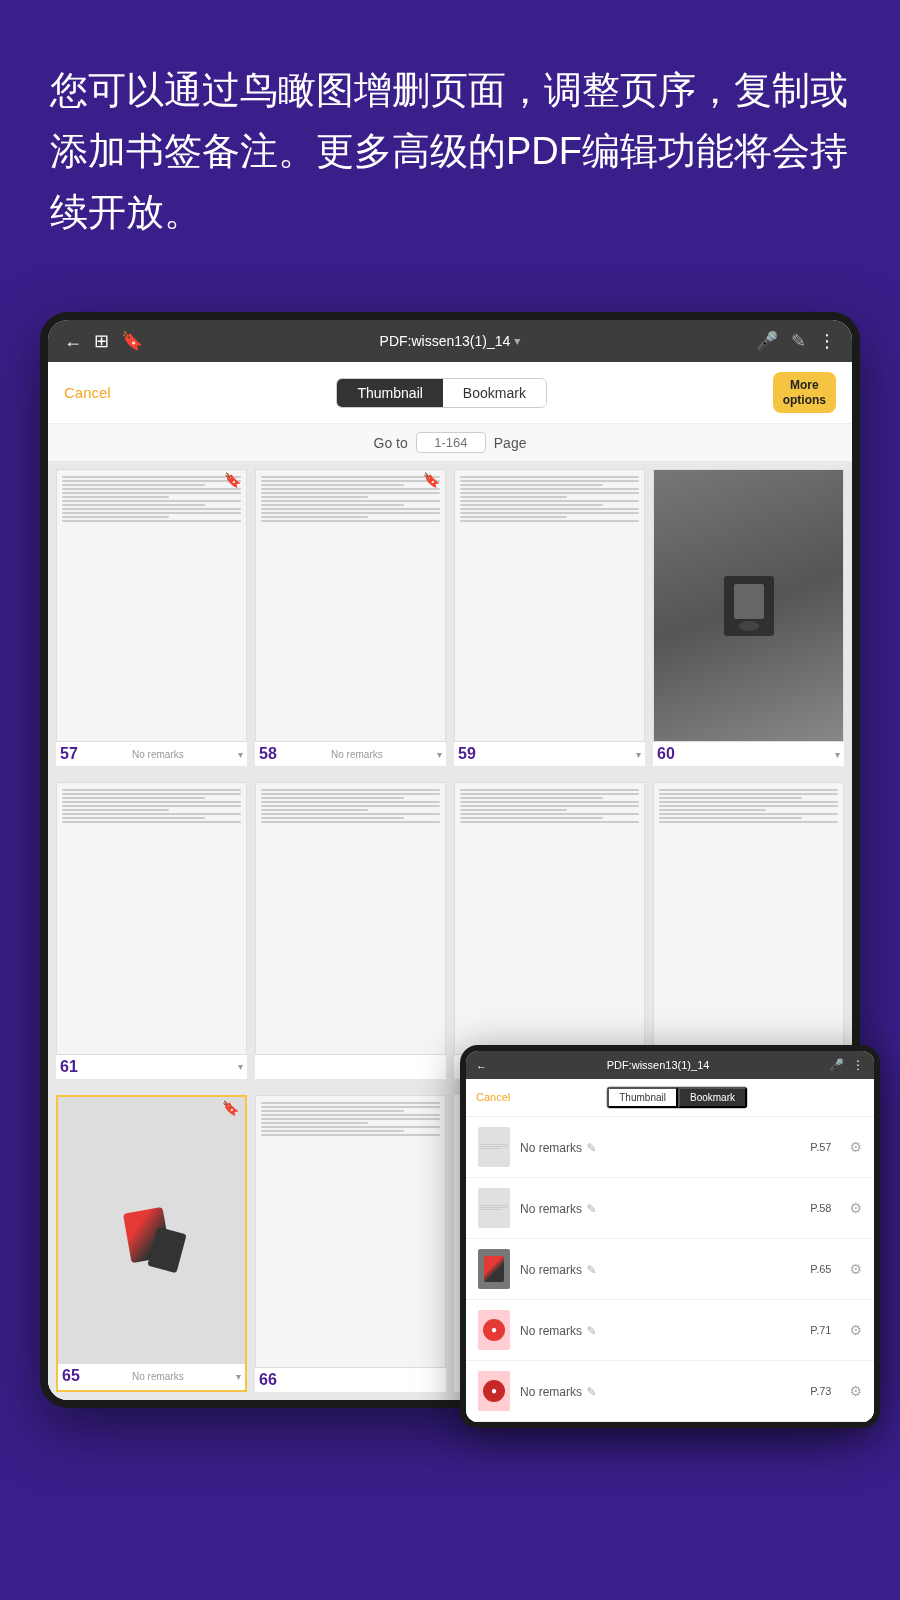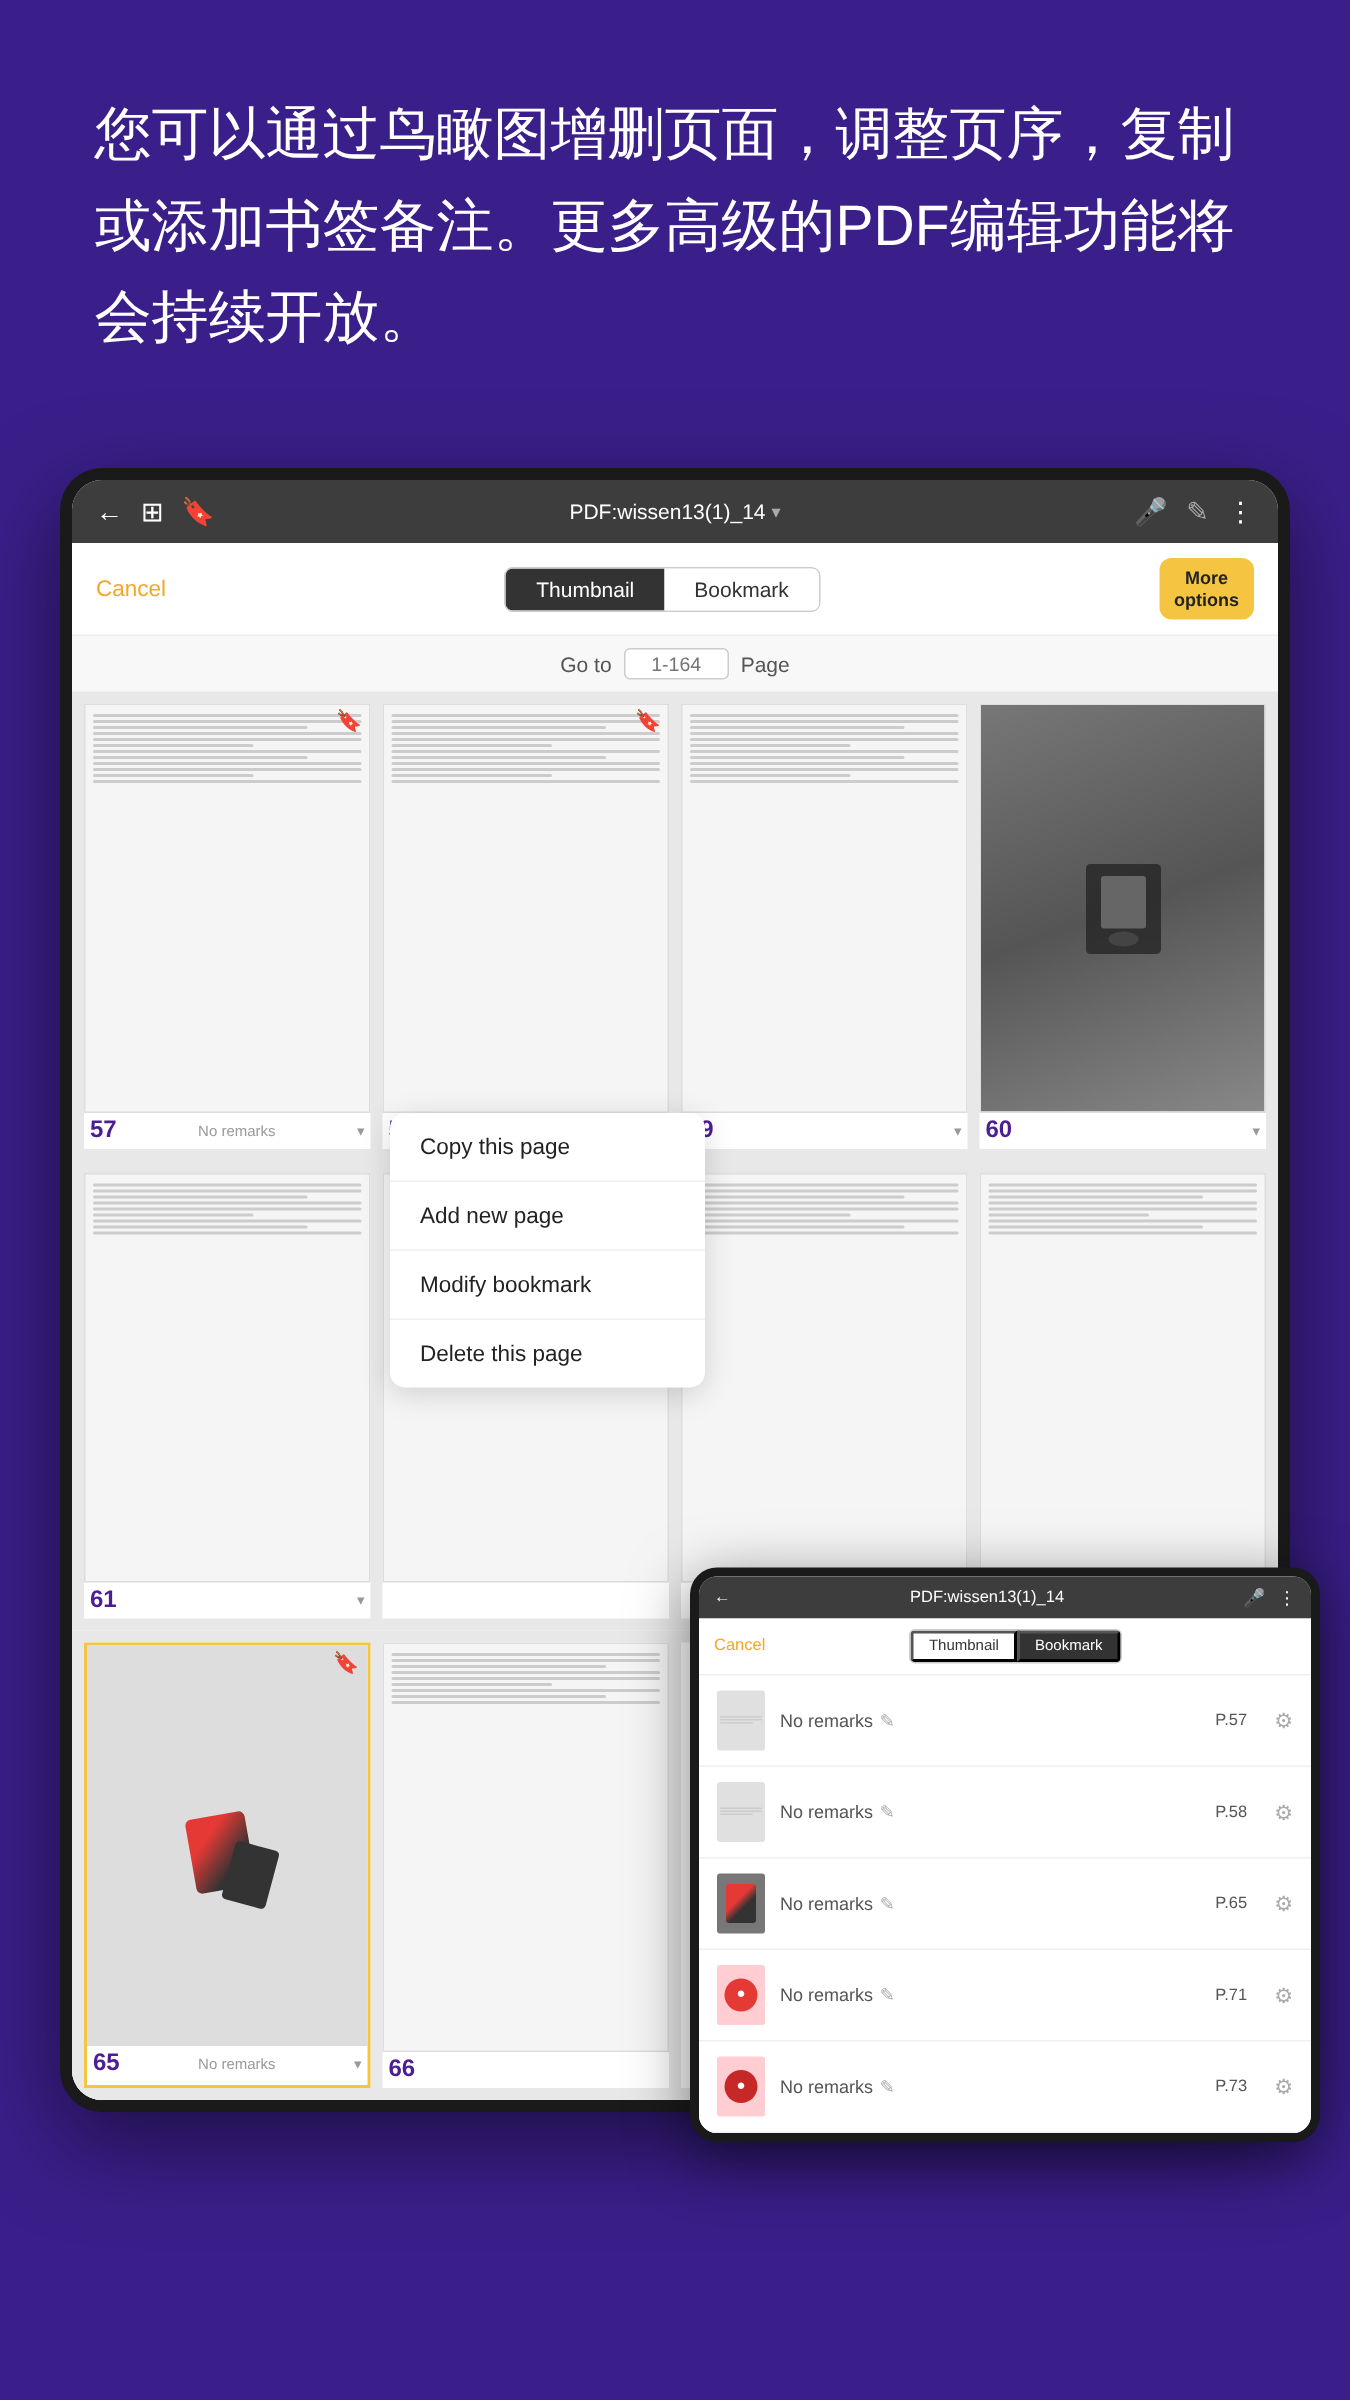--- a/index.html
+++ b/index.html
@@ -21,21 +21,20 @@
       font-weight: 900;
       color: white;
       line-height: 1.1;
       margin-bottom: 40px;
     }
     .description-text {
       font-size: 38px;
       line-height: 1.6;
       color: white;
       font-weight: 400;
-      margin-left: 13px;
     }
 
     
     .device-section {
       padding: 40px 30px 0 30px;
       position: relative;
     }
 
     
     .tablet-main {
@@ -477,26 +476,20 @@
                 </div>
               </div>
             </div>
             <div class="thumb-label-row">
               <span class="page-num">60</span>
               <span class="chevron-down">▾</span>
             </div>
           </div>
         </div>
 
-        <div class="dropdown-menu" style="position:absolute;left:220px;top:430px;z-index:10;">
-          <div class="menu-item">Copy this page</div>
-          <div class="menu-item">Add new page</div>
-          <div class="menu-item">Modify bookmark</div>
-          <div class="menu-item">Delete this page</div>
-        </div>
 
         <div class="thumbnail-grid">
 
           <div class="thumb-item">
             <div class="thumb-img">
               <div class="page-content-lines">
                 <div class="line full"></div>
                   <div class="line full"></div>
                   <div class="line medium"></div>
                 <div class="line full"></div>

